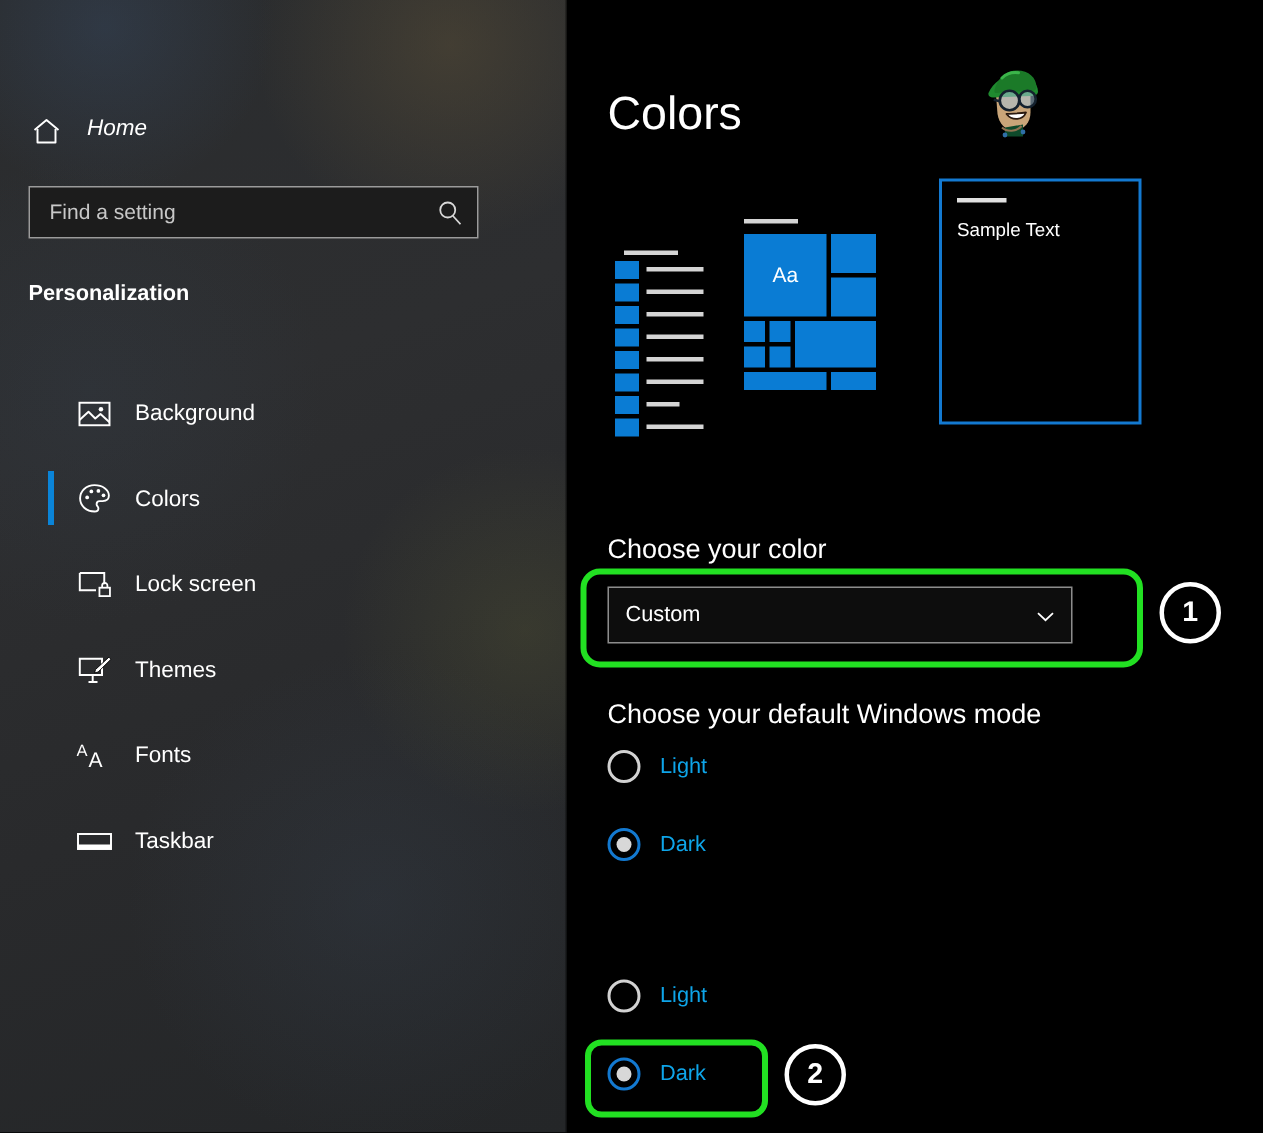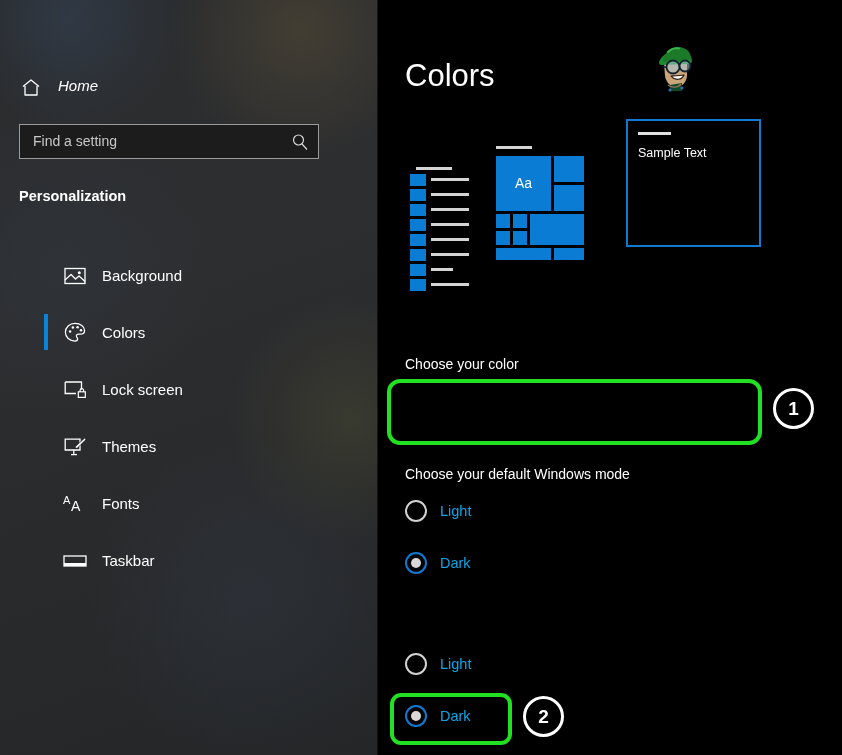--- a/index.html
+++ b/index.html
@@ -103,21 +103,21 @@
   .section-head {
     position: absolute;
     left: 19px; top: 188px;
     font-size: 14.5px;
     font-weight: bold;
     color: #ffffff;
   }
 
   .nav-list {
     position: absolute;
-    left: 16px; top: 247px;
+    left: 4px; top: 247px;
     width: 378px;
     padding-left: 28px;
   }
   .nav-item {
     position: relative;
     height: 57px;
     display: flex;
     align-items: center;
   }
   .nav-item .sel-bar {
@@ -202,38 +202,38 @@
   }
   #tilegrid .aa {
     position: absolute;
     color: #ffffff;
     font-size: 14px;
   }
 
   .prev-window {
     position: absolute;
     left: 247px; top: 119px;
-    width: 135px; height: 128px;
+    width: 135px; height: 164px;
     border: 2px solid #1379d0;
     background: #000000;
     box-sizing: border-box;
   }
   .prev-window .wbar {
     position: absolute; left: 10px; top: 11px;
     width: 33px; height: 3px; background: #e0e0e0;
   }
   .prev-window .wtext {
     position: absolute; left: 10px; top: 25px;
     font-size: 12.5px; color: #ffffff;
   }
 
   
   .field-label {
     position: absolute;
-    font-size: 14px;
+    font-size: 18px;
     color: #ffffff;
   }
   #lbl-color   { left: 26px; top: 356px; }
   #lbl-winmode { left: 26px; top: 466px; }
   #lbl-appmode { left: 26px; top: 620px; }
 
   .combo {
     position: absolute;
     left: 26px; top: 391px;
     width: 310px; height: 38px;
@@ -516,20 +516,28 @@
       <div class="tile" style="left:0;   top:92px; width:55px;height:12px;"></div>
       <div class="tile" style="left:58px;top:92px; width:30px;height:12px;"></div>
     </div>
 
     <div class="prev-window">
       <div class="wbar"></div>
       <div class="wtext">Sample Text</div>
     </div>
 
     <div class="field-label" id="lbl-color">Choose your color</div>
+    <div class="combo">
+      <span class="val">Custom</span>
+      <span class="chev">
+        <svg width="14" height="14" viewBox="0 0 14 14">
+          <path d="M2 4.8 L7 9.5 L12 4.8" fill="none" stroke="#ffffff" stroke-width="1.2"></path>
+        </svg>
+      </span>
+    </div>
 
     <div class="field-label" id="lbl-winmode">Choose your default Windows mode</div>
 
     <div class="radio-row" id="rw-win-light">
       <span class="radio-mark"></span>
       <span class="radio-lbl">Light</span>
     </div>
 
     <div class="radio-row checked" id="rw-win-dark">
       <span class="radio-mark"></span>

